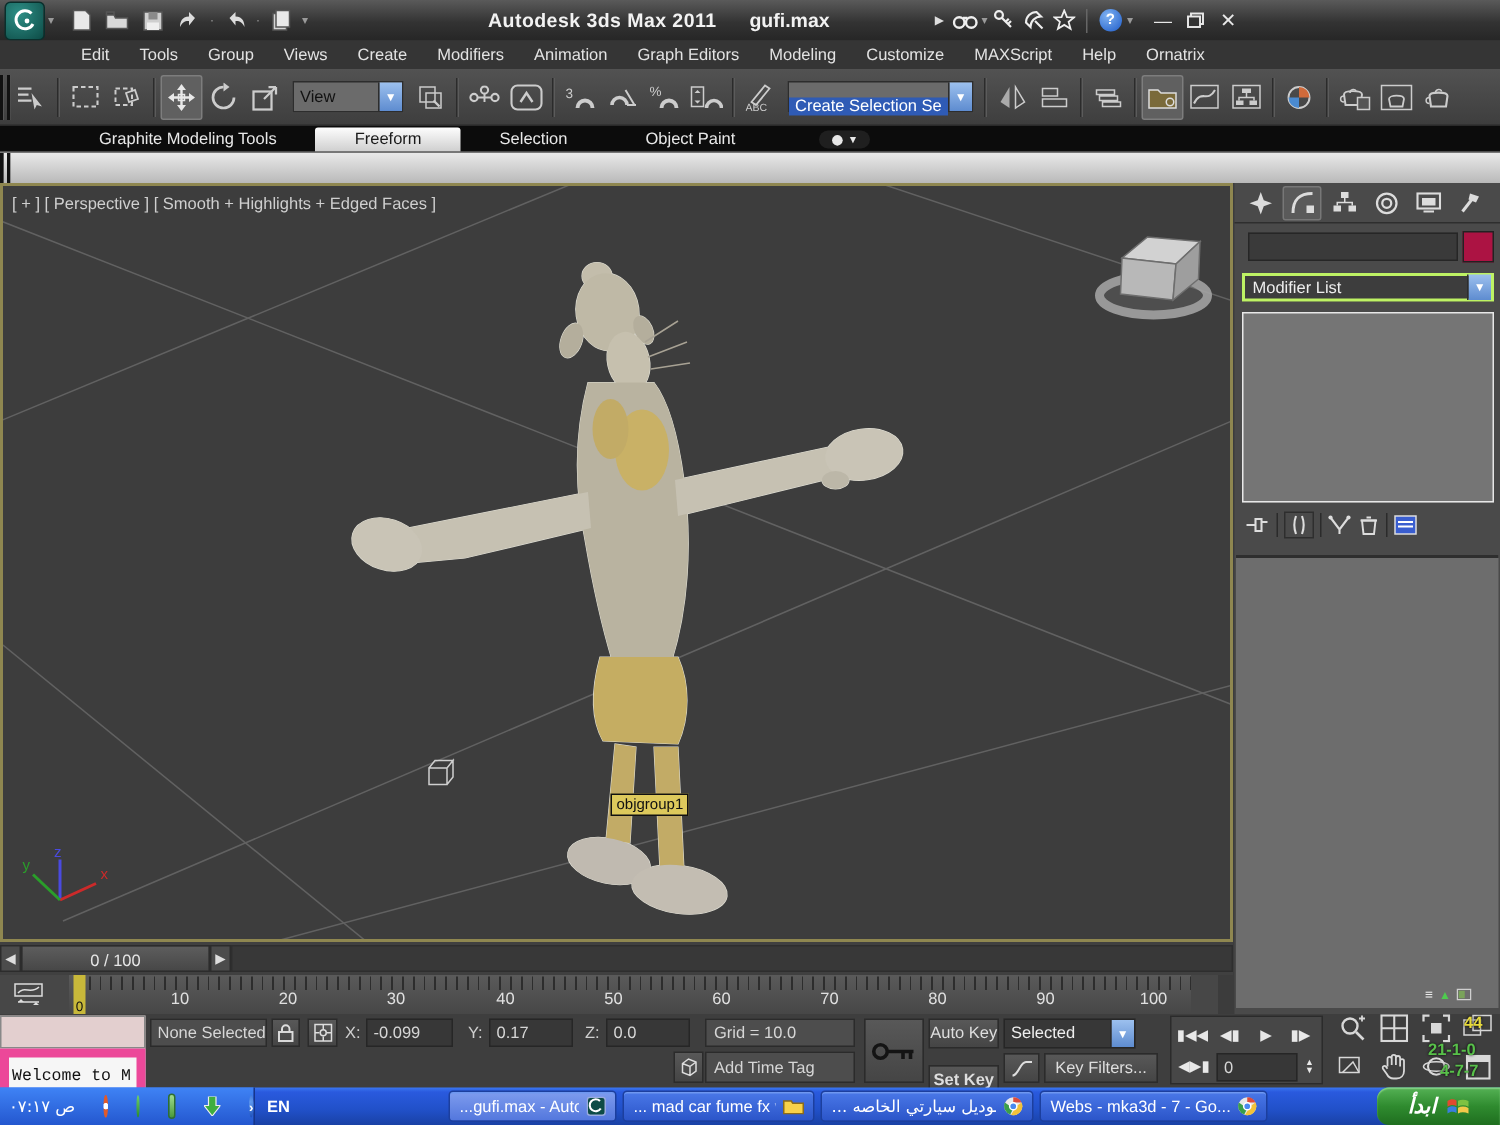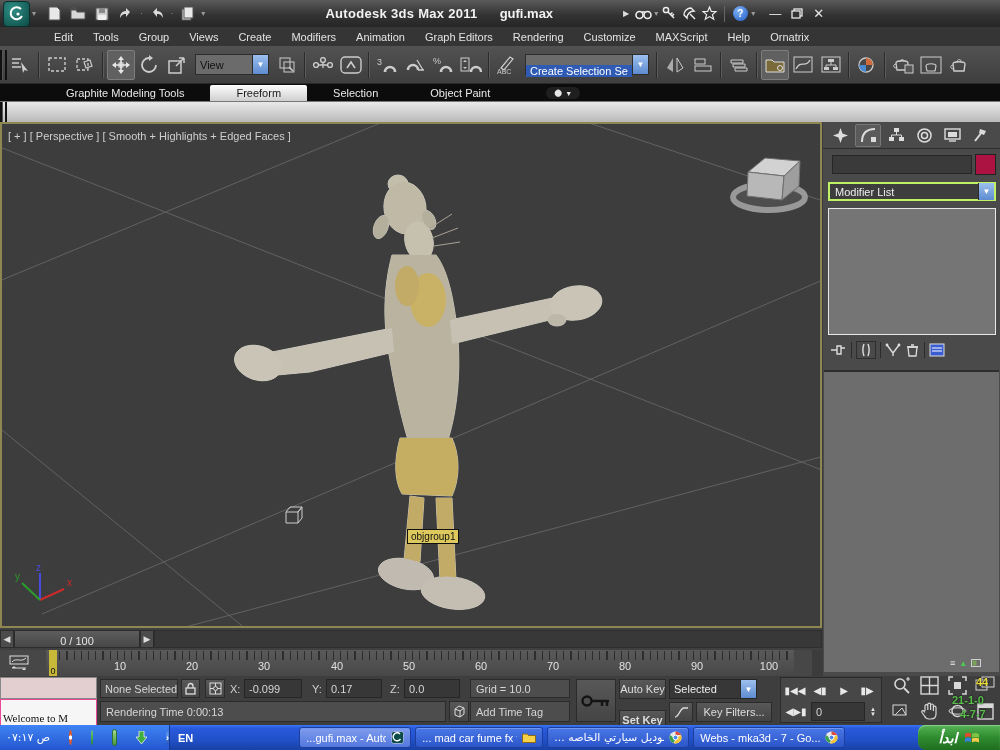--- a/index.html
+++ b/index.html
@@ -98,22 +98,22 @@
 
   
   #statusbar{left:0;top:676px;width:1000px;height:49px;background:#3e3e3e;}
   .cell{position:absolute;background:#4d4d4d;border:1px solid #2b2b2b;box-sizing:border-box;
     display:flex;align-items:center;color:#d6d6d6;}
   .field{position:absolute;background:#373737;border:1px solid #262626;box-sizing:border-box;
     display:flex;align-items:center;padding:0 4px;color:#d6d6d6;}
   .sbtn{position:absolute;background:linear-gradient(#585858,#454545);border:1px solid #2b2b2b;
     box-sizing:border-box;display:flex;align-items:center;justify-content:center;color:#dedede;}
   #listener-top{position:absolute;left:0;top:1px;width:97px;height:22px;background:#e3cfcf;border:1px solid #888;box-sizing:border-box;}
-  #listener-bot{position:absolute;left:0;top:23px;width:97px;height:37px;background:#f6f6f6;border:1px solid #ec4899;
-    box-sizing:border-box;color:#111;font-family:Liberation Serif, serif;font-size:11px;display:flex;align-items:center;padding-left:2px;}
+  #listener-bot{position:absolute;left:0;top:23px;width:97px;height:37px;background:#f6f6f6;border:6px solid #ec4899;
+    box-sizing:border-box;color:#111;font-family:Liberation Mono, monospace;font-size:11px;display:flex;align-items:center;padding-left:2px;}
   .lbl{position:absolute;color:#cfcfcf;}
   #playback{position:absolute;left:780px;top:1px;width:102px;height:46px;background:#474747;
     border:1px solid #2b2b2b;box-sizing:border-box;}
   .pbtn{position:absolute;color:#e8e8e8;font-size:10px;display:flex;align-items:center;justify-content:center;}
 
   
   #navcorner{left:884px;top:660px;width:116px;height:64px;}
   .navbtn{position:absolute;width:26px;height:26px;display:flex;align-items:center;justify-content:center;color:#d8d8d8;}
   #minirow{position:absolute;left:66px;top:-1px;display:flex;gap:4px;align-items:center;height:8px;}
   .ovl{position:absolute;font-weight:bold;font-size:11px;text-shadow:0 0 2px #000;}
@@ -237,21 +237,21 @@
 
   <div class="abs" id="menubar">
     <span class="mitem">Edit</span>
     <span class="mitem">Tools</span>
     <span class="mitem">Group</span>
     <span class="mitem">Views</span>
     <span class="mitem">Create</span>
     <span class="mitem">Modifiers</span>
     <span class="mitem">Animation</span>
     <span class="mitem">Graph Editors</span>
-    <span class="mitem">Rendering</span>
+    <span class="mitem">Modeling</span>
     <span class="mitem">Customize</span>
     <span class="mitem">MAXScript</span>
     <span class="mitem">Help</span>
     <span class="mitem">Ornatrix</span>
   </div>
 
   <div class="abs" id="toolbar">
     <div class="grip" style="position:static;width:7px;height:30px;"></div>
     <div class="tb">
       <svg width="20" height="18" viewBox="0 0 20 18">
@@ -660,23 +660,20 @@
       <span>0.17</span>
     </div>
     <span class="lbl" style="left:390px;top:7px;">Z:</span>
     <div class="field" style="left:404px;top:3px;width:56px;height:19px;">
       <span>0.0</span>
     </div>
     <div class="cell" style="left:470px;top:3px;width:100px;height:19px;padding-left:5px;">
       <span>Grid = 10.0</span>
     </div>
 
-    <div class="cell" style="left:100px;top:25px;width:346px;height:21px;padding-left:5px;">
-      <span>Rendering Time  0:00:13</span>
-    </div>
     <div class="sbtn" style="left:449px;top:25px;width:20px;height:21px;">
       <svg width="13" height="13" viewBox="0 0 13 13">
           <path d="M2 4 l4 -3 l5 2 v6 l-4 3 l-5 -2 Z M2 4 l5 2 l4 -3 M7 6 v6" fill="none" stroke="#ddd"></path>
         </svg>
     </div>
     <div class="cell" style="left:470px;top:25px;width:100px;height:21px;padding-left:5px;">
       <span>Add Time Tag</span>
     </div>
 
     <div class="sbtn" style="left:576px;top:3px;width:40px;height:43px;">

